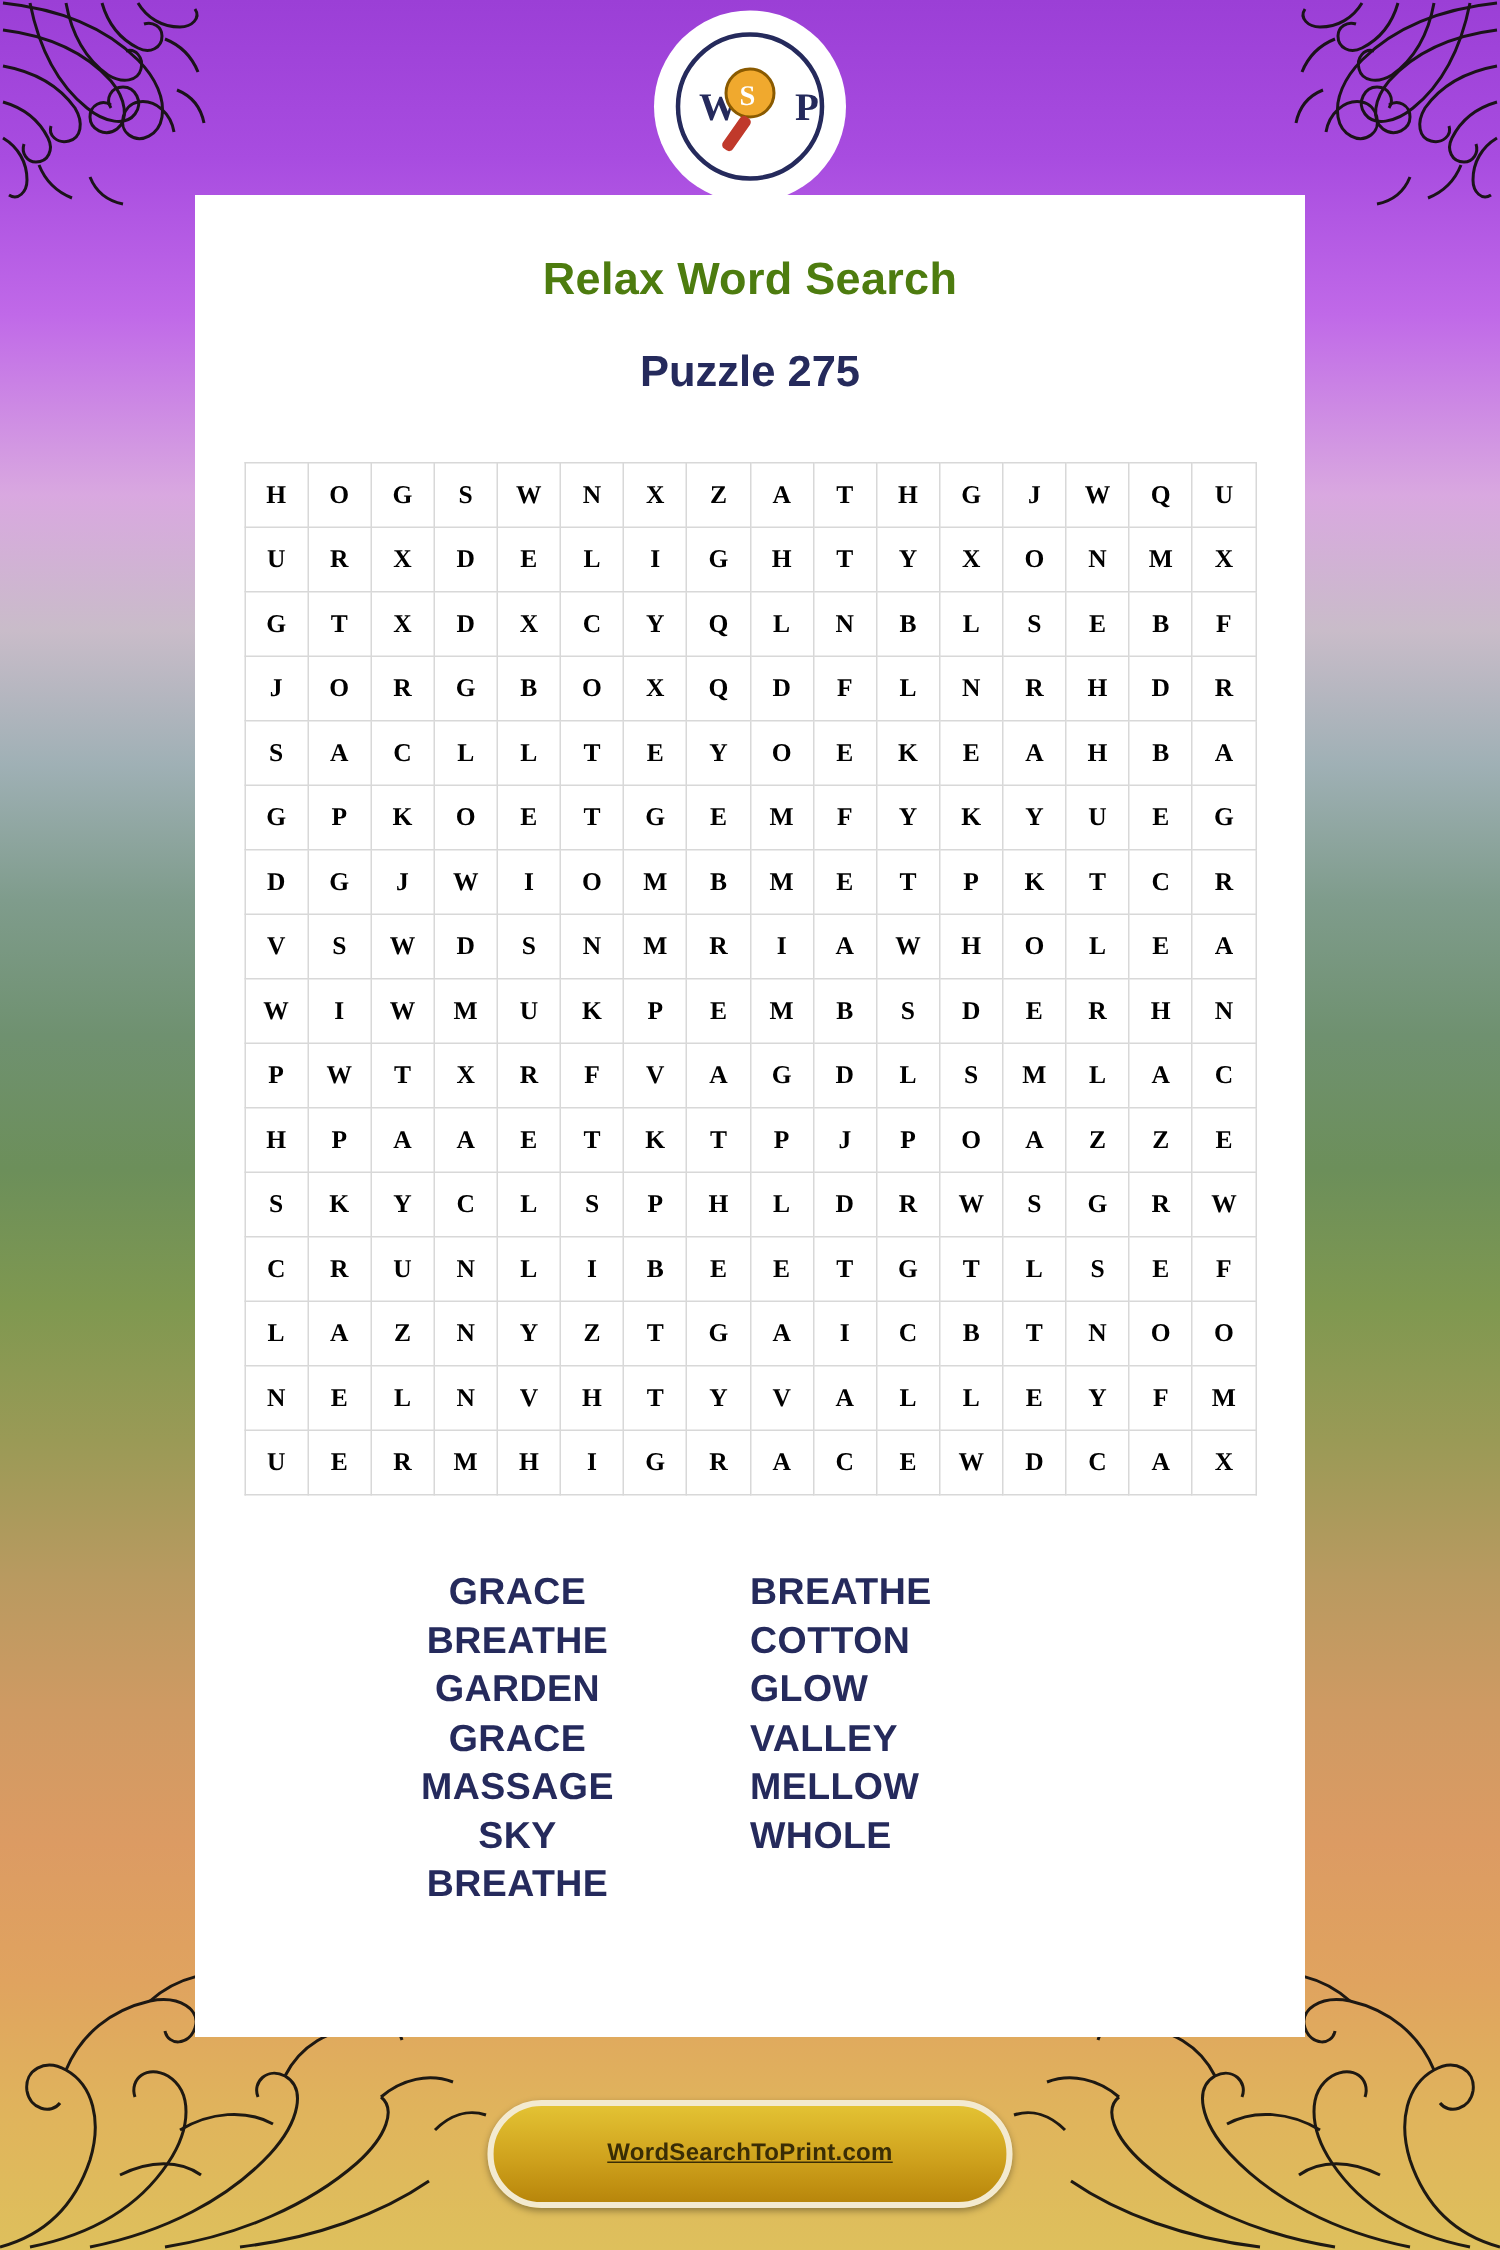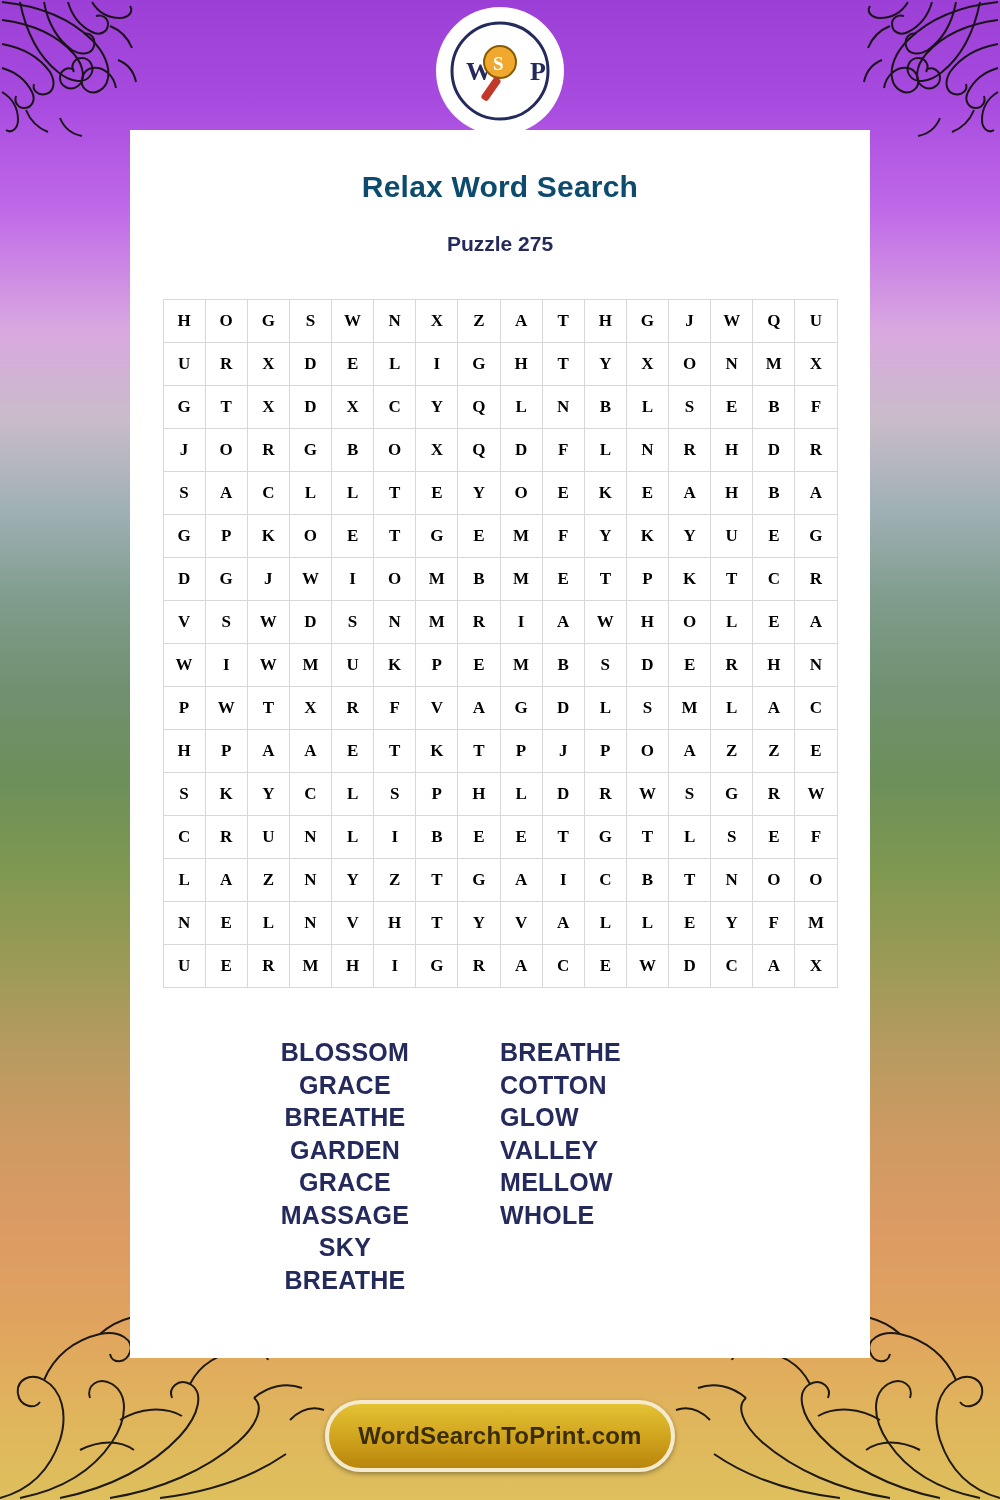--- a/index.html
+++ b/index.html
@@ -61,27 +61,27 @@
     top: 130px;
     width: 740px;
     height: 1228px;
     background: #fff;
     z-index: 4;
   }
   .title {
     text-align: center;
     font-size: 30px;
     font-weight: bold;
-    color: #0c4a6e;
+    color: #4d7c0f;
     margin-top: 40px;
     letter-spacing: .2px;
   }
   .subtitle {
     text-align: center;
-    font-size: 21px;
+    font-size: 29px;
     font-weight: bold;
     color: #252a5c;
     margin-top: 28px;
   }
   .grid-wrap {
     margin: 43px auto 0;
     width: 675px;
   }
   table.grid {
     border-collapse: collapse;
@@ -125,24 +125,25 @@
     border-radius: 36px;
     background: linear-gradient(180deg, #e3c233 0%, #cfa21d 55%, #b8860b 100%);
     border: 4px solid #f3ead0;
     display: flex;
     align-items: center;
     justify-content: center;
     z-index: 7;
     box-shadow: 0 2px 5px rgba(0,0,0,.35);
   }
   .footer-btn span {
-    font-size: 24px;
+    font-size: 16px;
     font-weight: bold;
     color: #3a2d05;
     letter-spacing: .2px;
+    text-decoration: underline;
   }
 </style>
 </head>
 <body>
 
 <div class="page-bg"></div>
 
 <div class="corner tl">
   <svg viewBox="0 0 150 150" width="150" height="150" aria-hidden="true">
     <g fill="none" stroke="#14110f" stroke-width="2">
@@ -530,21 +531,20 @@
             <td>C</td>
             <td>A</td>
             <td>X</td>
           </tr>
         </tbody>
     </table>
   </div>
 
   <div class="words">
     <div class="col left" id="word-col-left">
-        <div class="word">BLOSSOM</div>
         <div class="word">GRACE</div>
         <div class="word">BREATHE</div>
         <div class="word">GARDEN</div>
         <div class="word">GRACE</div>
         <div class="word">MASSAGE</div>
         <div class="word">SKY</div>
         <div class="word">BREATHE</div>
       </div>
     <div class="col right" id="word-col-right">
         <div class="word">BREATHE</div>

